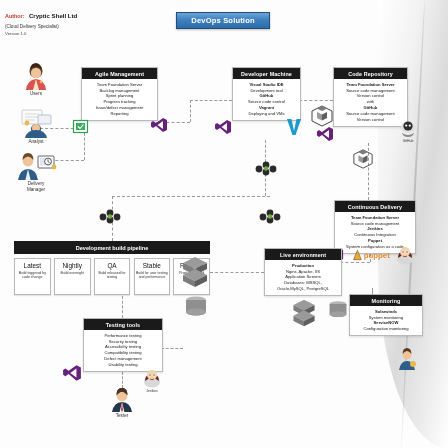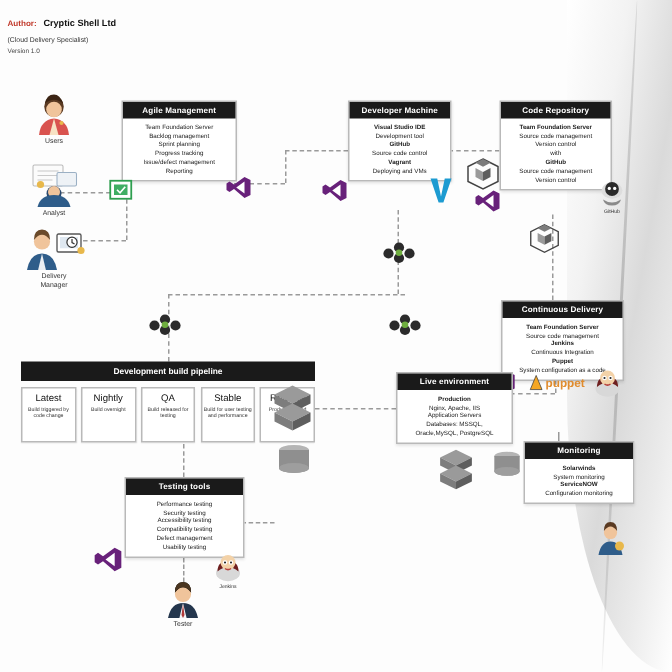--- a/index.html
+++ b/index.html
@@ -102,20 +102,21 @@
 
   <div id="hdr">
     <div>
       <span class="h-author">Author:</span>
       <span class="h-name">Cryptic Shell Ltd</span>
     </div>
     <div class="h-sub">(Cloud Delivery Specialist)</div>
     <div class="h-ver">Version 1.0</div>
   </div>
 
+  <div id="title">DevOps Solution</div>
 
   <div class="ln-h" style="left:40px;top:128px;width:44px;"></div>
   <div class="ln-h" style="left:40px;top:160px;width:44px;"></div>
   <div class="ln-v" style="left:84px;top:128px;height:32px;"></div>
 
   <div class="ln-h" style="left:156px;top:122px;width:34px;"></div>
   <div class="ln-h" style="left:190px;top:100px;width:42px;"></div>
   <div class="ln-v" style="left:190px;top:100px;height:22px;"></div>
 
   <div class="ln-h" style="left:299px;top:100px;width:34px;"></div>

